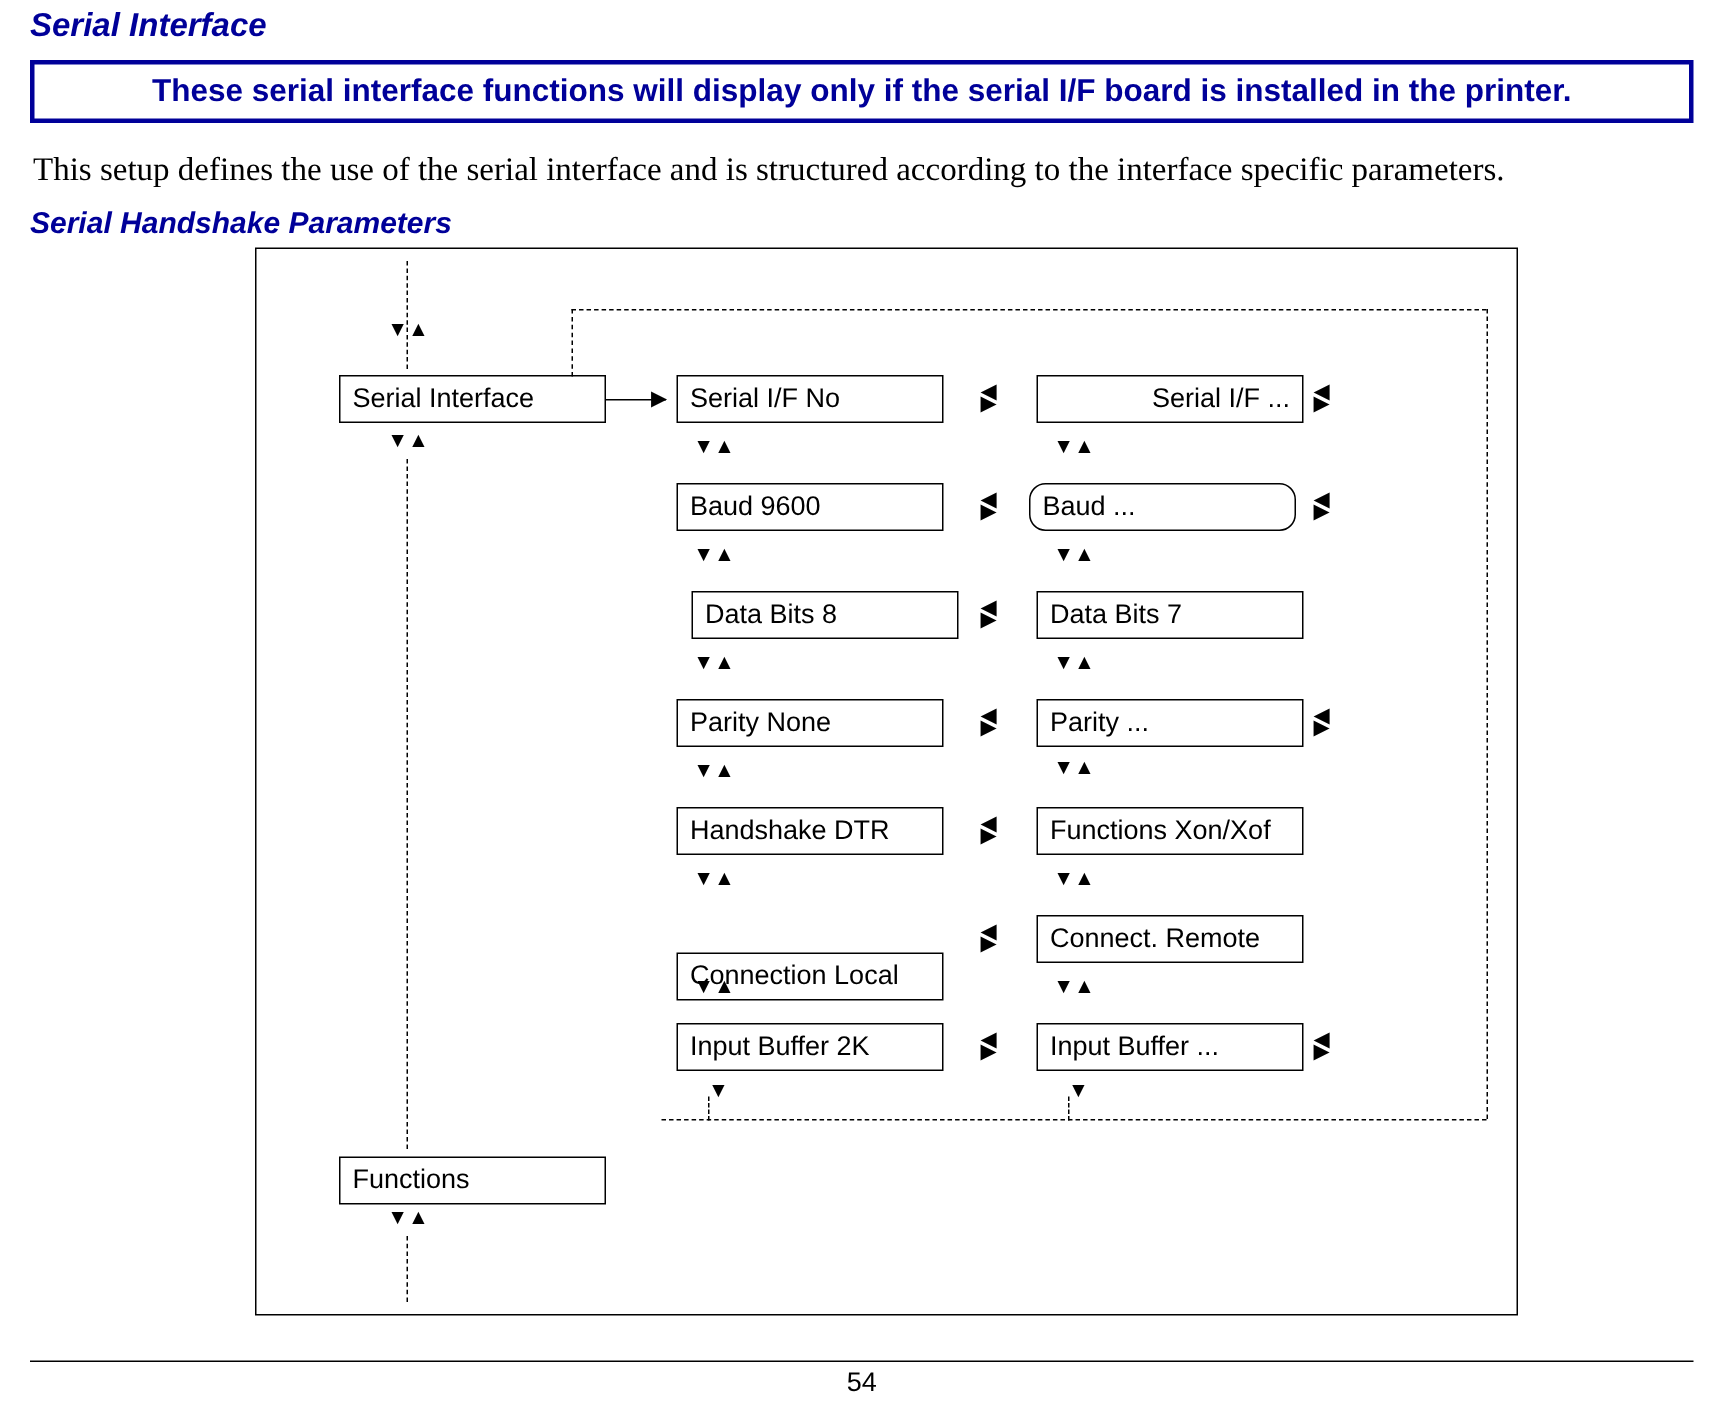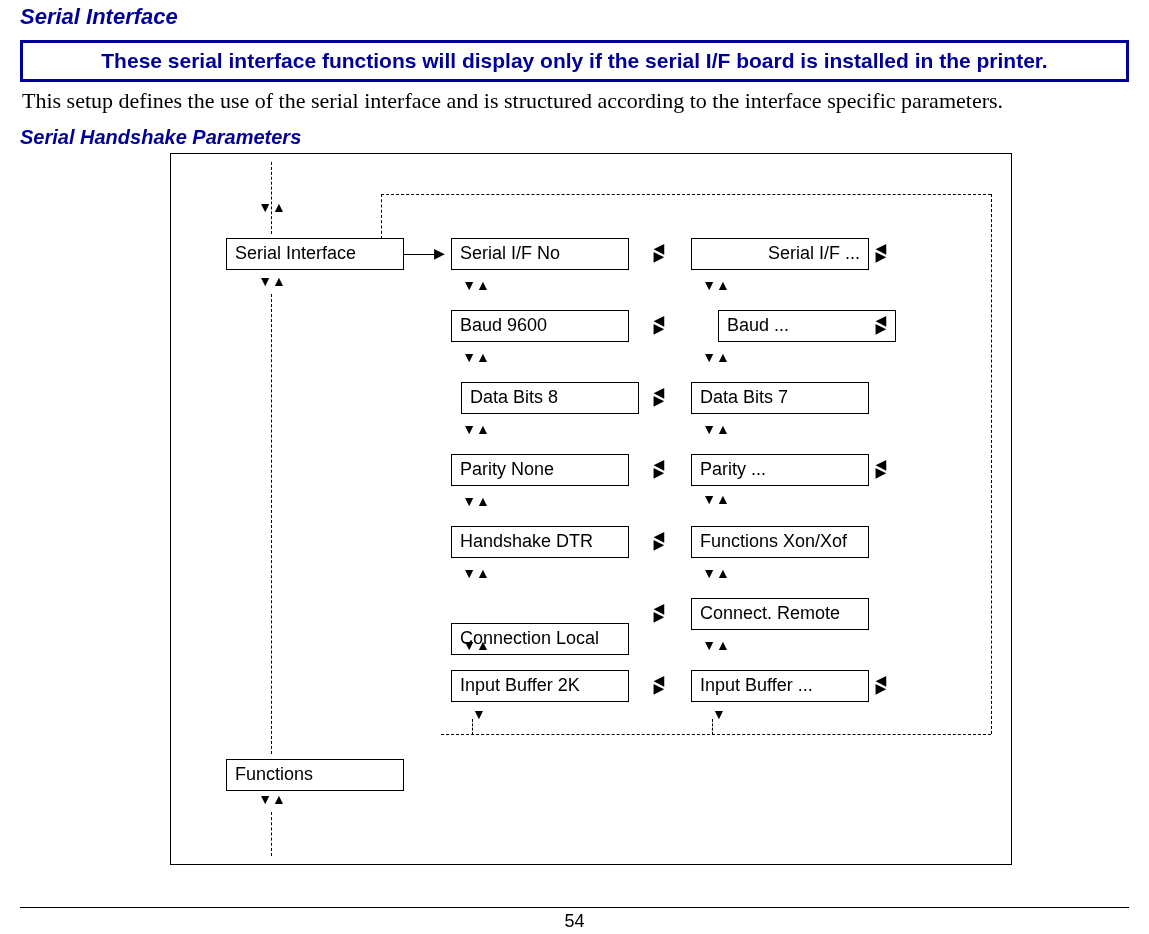--- a/index.html
+++ b/index.html
@@ -25,21 +25,21 @@
     font-size: 22px;
     margin: 4px 0 10px 0;
   }
   .notice-box {
     border: 3px solid #000099;
     text-align: center;
     color: #000099;
     font-weight: bold;
     font-size: 21px;
     padding: 6px 4px;
-    margin-bottom: 4px;
+    margin-bottom: 16px;
   }
   .body-text {
     font-family: "Times New Roman", Times, serif;
     font-size: 22px;
     line-height: 1.35;
     margin: 0 2px 10px 2px;
     text-align: justify;
   }
   .h2 {
     color: #000099;
@@ -157,21 +157,21 @@
 
     <div class="box" style="left:280px; top:84px;"><span>Serial I/F No</span></div>
     <div class="box" style="left:280px; top:156px;"><span>Baud 9600</span></div>
     <div class="box" style="left:290px; top:228px;"><span>Data Bits 8</span></div>
     <div class="box" style="left:280px; top:300px;"><span>Parity None</span></div>
     <div class="box" style="left:280px; top:372px;"><span>Handshake DTR</span></div>
     <div class="box" style="left:280px; top:469px;"><span>Connection Local</span></div>
     <div class="box" style="left:280px; top:516px;"><span>Input Buffer 2K</span></div>
 
     <div class="box" style="left:520px; top:84px;text-align:right;"><span>Serial I/F ...</span></div>
-    <div class="box" style="left:547px; top:156px;"><span>Baud ...</span></div>
+    <div class="box" style="left:515px; top:156px;border-radius:11px;"><span>Baud ...</span></div>
     <div class="box" style="left:520px; top:228px;"><span>Data Bits 7</span></div>
     <div class="box" style="left:520px; top:300px;"><span>Parity  ...</span></div>
     <div class="box" style="left:520px; top:372px;"><span>Functions Xon/Xof</span></div>
     <div class="box" style="left:520px; top:444px;"><span>Connect. Remote</span></div>
     <div class="box" style="left:520px; top:516px;"><span>Input Buffer ...</span></div>
 
     <div class="vud" style="left:290px; top:126px;">▼▲</div>
     <div class="vud" style="left:290px; top:198px;">▼▲</div>
     <div class="vud" style="left:290px; top:270px;">▼▲</div>
     <div class="vud" style="left:290px; top:342px;">▼▲</div>

